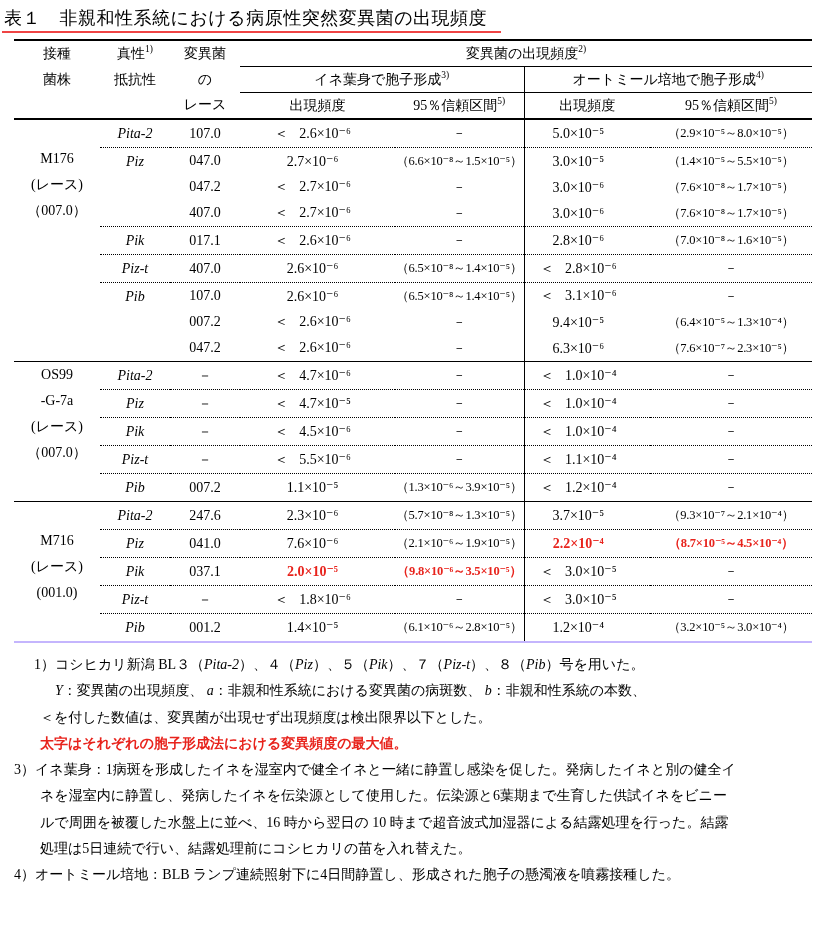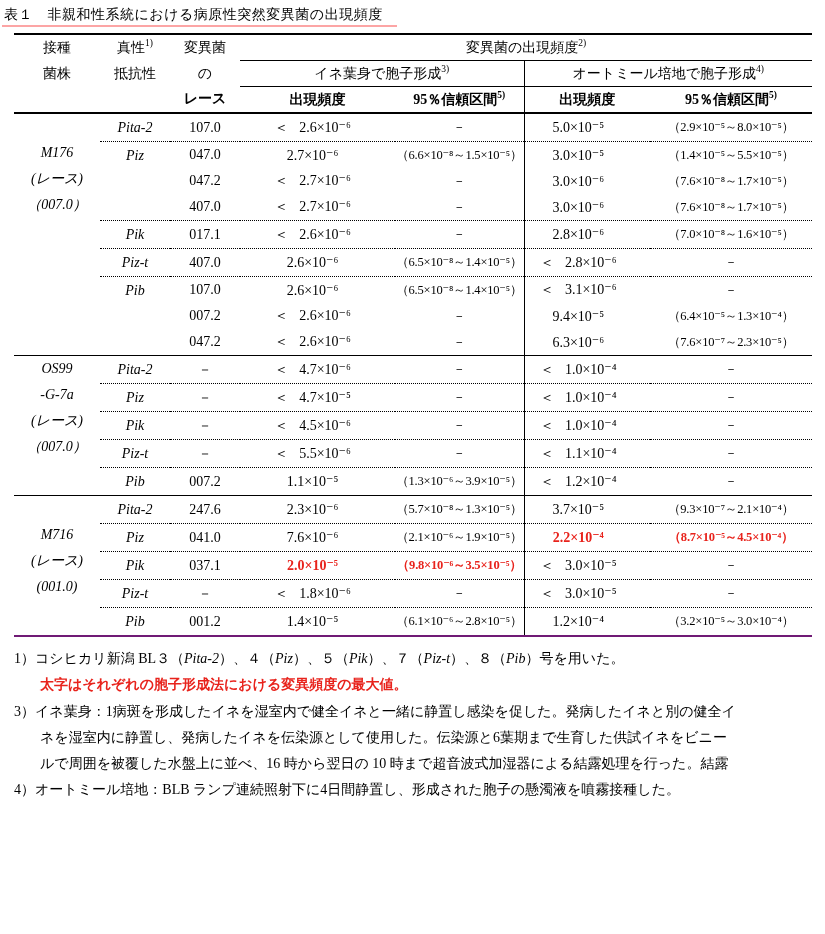--- a/index.html
+++ b/index.html
@@ -1,29 +1,29 @@
 <!DOCTYPE html>
 <html style="--red: #e8231c;"><head>
 <meta charset="utf-8">
 <style>
   :root{ --red:#e8231c; }
   html,body{margin:0;padding:0;background:#fff;color:#000;}
   body{width:825px;height:934px;font-family:"Liberation Serif","DejaVu Serif",serif;font-size:14px;overflow:hidden;}
-  .title{display:inline-block;font-size:14px;margin:6px 0 6px 2px;padding:0 14px 1px 2px;border-bottom:2px solid #fca5a5;letter-spacing:.5px;}
-  table.main{border-collapse:collapse;table-layout:fixed;width:798px;margin-left:14px;border-top:2px solid #000;border-bottom:2px solid #701a75;}
+  .title{display:inline-block;font-size:18px;margin:6px 0 6px 2px;padding:0 14px 1px 2px;border-bottom:2px solid #ef4444;letter-spacing:.5px;}
+  table.main{border-collapse:collapse;table-layout:fixed;width:798px;margin-left:14px;border-top:2px solid #000;border-bottom:2px solid #c4b5fd;}
   .main th{font-weight:normal;padding:0;height:25px;font-size:14px;}
-  .main thead tr:last-child th{border-bottom:2px solid #000;font-weight:bold;}
+  .main thead tr:last-child th{border-bottom:2px solid #000;}
   .c{text-align:center;}
   .span-b{border-bottom:1px solid #000;}
   .div-l{border-left:1px solid #000;}
   .main td{padding:0;height:26px;font-size:14px;}
   tr.block-start td{border-top:1px solid #000;}
   tr.group-start td{border-top:1px dotted #000;}
   td.strain{text-align:center;vertical-align:top;}
-  td.strain div{height:26px;line-height:26px;font-style:italic;}
+  td.strain div{height:26px;line-height:26px;}
   td.gene{text-align:center;vertical-align:top;line-height:27px;font-style:italic;}
   td.race{text-align:center;}
   td.freq{text-align:center;padding-right:10px;white-space:nowrap;}
   td.freq.oatf{padding-right:18px;}
   td.freq .lt{margin-right:11px;}
   td.ci{text-align:center;font-size:12.5px;white-space:nowrap;letter-spacing:-.2px;}
   .red{color:var(--red);font-weight:bold;}
   sup{font-size:9.5px;line-height:0;}
   .fns{margin:9px 0 0 14px;}
   .fn{line-height:26.3px;white-space:nowrap;}
@@ -235,22 +235,25 @@
         <td class="race">001.2</td>
         <td class="freq "><span>1.4×10⁻⁵</span></td>
         <td class="ci">（6.1×10⁻⁶～2.8×10⁻⁵）</td>
         <td class="freq div-l oatf"><span>1.2×10⁻⁴</span></td>
         <td class="ci">（3.2×10⁻⁵～3.0×10⁻⁴）</td>
       </tr>
     </tbody>
 </table>
 
 <div class="fns" id="fns">
-    <div class="fn" style="padding-left: 0px;"><span>1）コシヒカリ新潟 BL３（</span><span class="i">Pita-2</span><span>）、４（</span><span class="i">Piz</span><span>）、５（</span><span class="i">Pik</span><span>）、７（</span><span class="i">Piz-t</span><span>）、８（</span><span class="i">Pib</span><span>）号を用いた。</span></div>
+    <div class="fn" style="padding-left: 0px; margin-left: 20px;"><span>1）コシヒカリ新潟 BL３（</span><span class="i">Pita-2</span><span>）、４（</span><span class="i">Piz</span><span>）、５（</span><span class="i">Pik</span><span>）、７（</span><span class="i">Piz-t</span><span>）、８（</span><span class="i">Pib</span><span>）号を用いた。</span></div>
+    <div class="fn" style="padding-left: 41px;"><span class="i">Y</span><span>：変異菌の出現頻度、 </span><span class="i">a</span><span>：非親和性系統における変異菌の病斑数、 </span><span class="i">b</span><span>：非親和性系統の本数、</span></div>
+    <div class="fn" style="padding-left: 26px;"><span>＜を付した数値は、変異菌が出現せず出現頻度は検出限界以下とした。</span></div>
     <div class="fn red" style="padding-left: 26px; font-family: Liberation Serif, serif;"><span>太字はそれぞれの胞子形成法における変異頻度の最大値。</span></div>
     <div class="fn" style="padding-left: 0px;"><span>3）イネ葉身：1病斑を形成したイネを湿室内で健全イネと一緒に静置し感染を促した。発病したイネと別の健全イ</span></div>
     <div class="fn" style="padding-left: 26px;"><span>ネを湿室内に静置し、発病したイネを伝染源として使用した。伝染源と6葉期まで生育した供試イネをビニー</span></div>
     <div class="fn" style="padding-left: 26px;"><span>ルで周囲を被覆した水盤上に並べ、16 時から翌日の 10 時まで超音波式加湿器による結露処理を行った。結露</span></div>
+    <div class="fn" style="padding-left: 26px;"><span>処理は5日連続で行い、結露処理前にコシヒカリの苗を入れ替えた。</span></div>
     <div class="fn" style="padding-left: 0px;"><span>4）オートミール培地：BLB ランプ連続照射下に4日間静置し、形成された胞子の懸濁液を噴霧接種した。</span></div>
   </div>
 
 
 
 
 </body></html>

